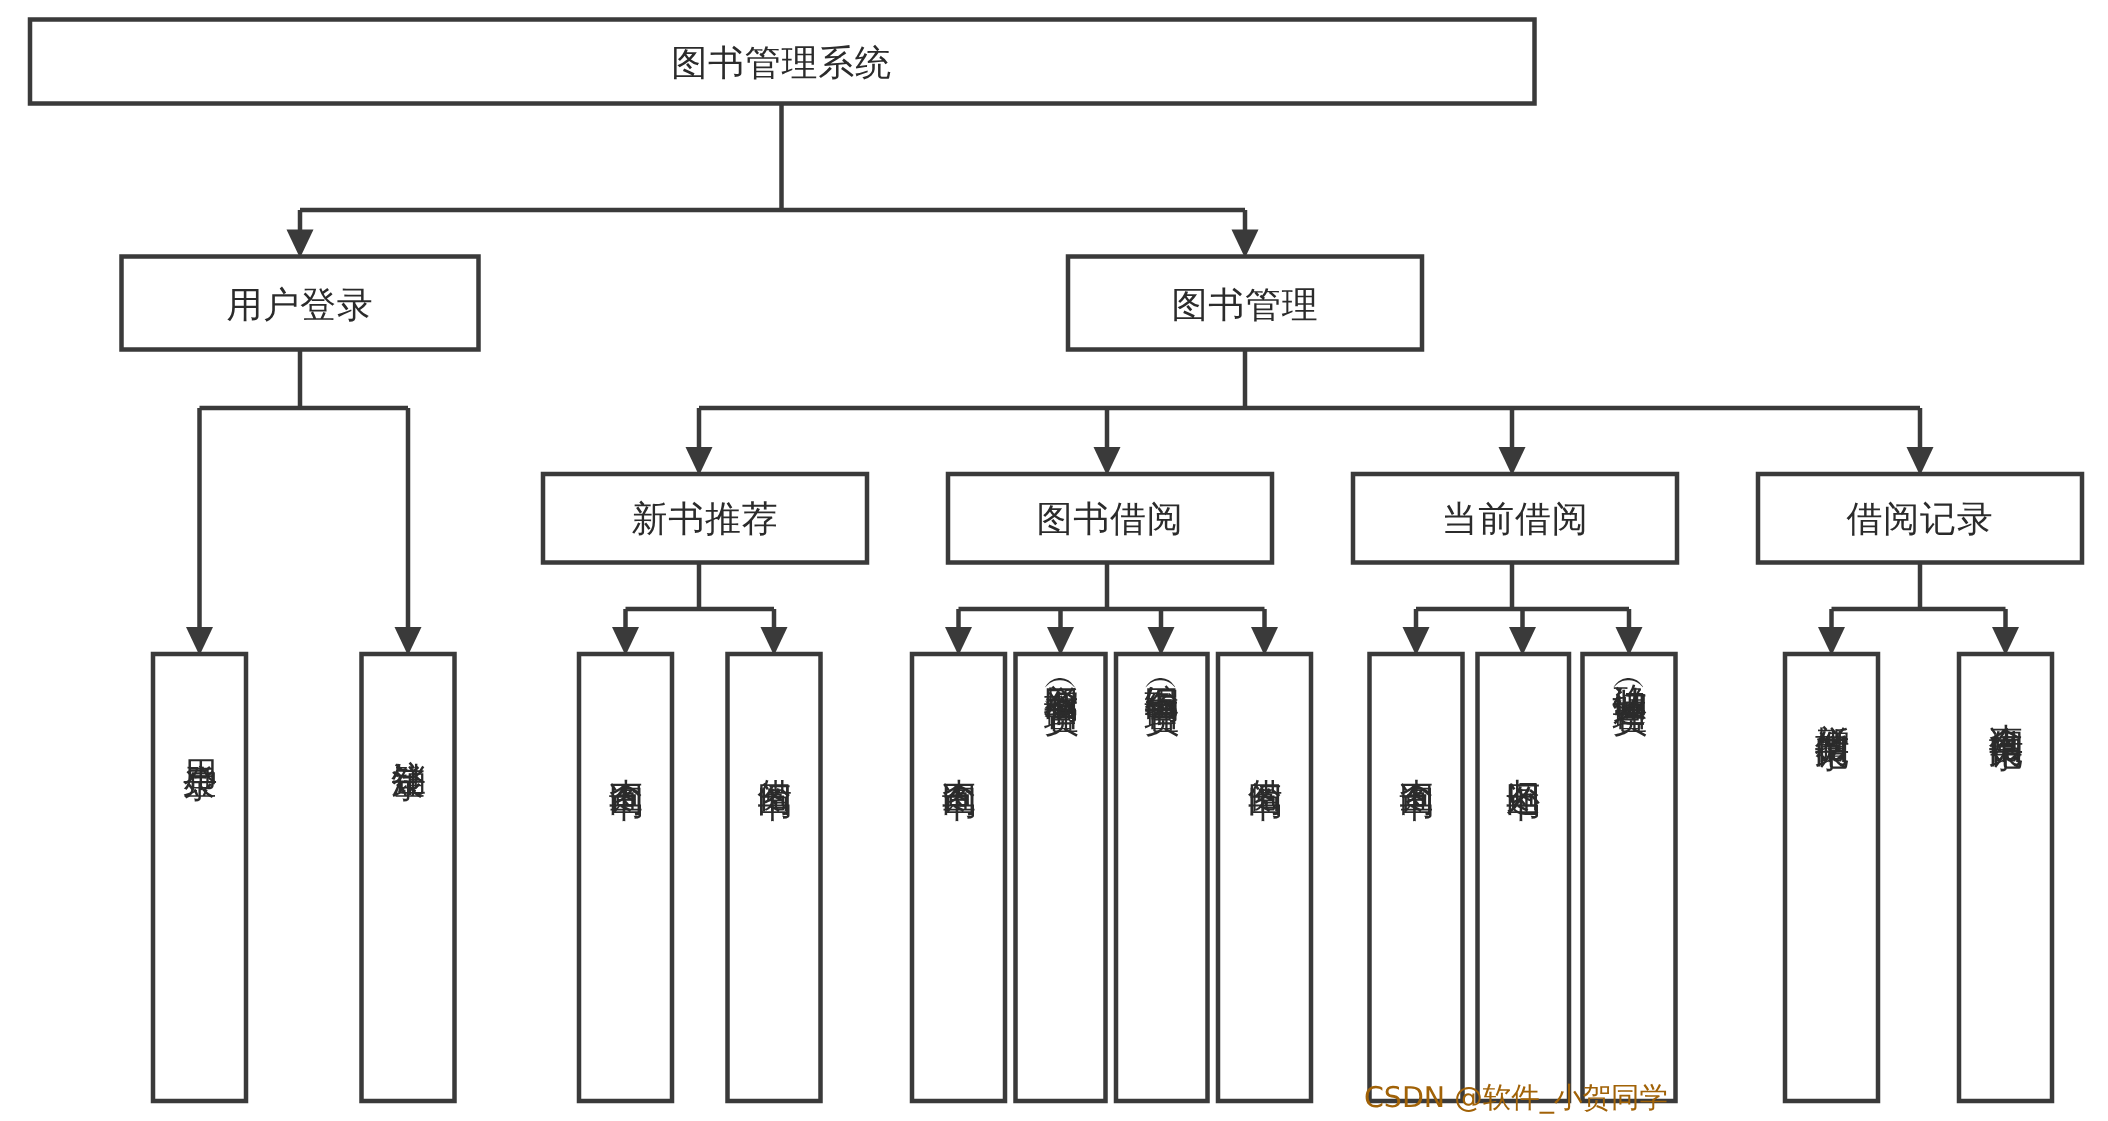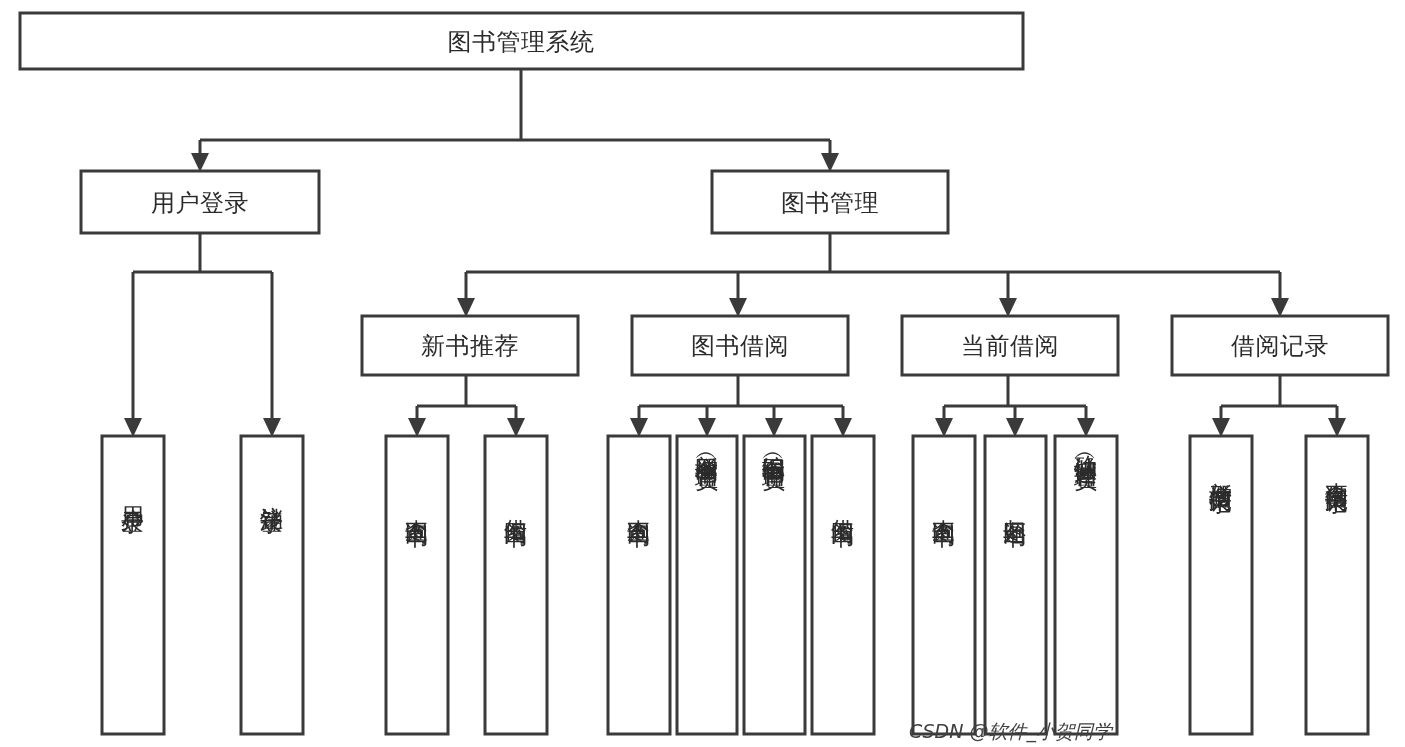--- a/index.html
+++ b/index.html
@@ -58,24 +58,23 @@
     text-orientation: upright;
     text-anchor: middle;
     letter-spacing: 2px;
   }
   .watermark {
     position: absolute;
     right: 6px;
     bottom: 2px;
     font-family: "DejaVu Sans", "Liberation Sans", sans-serif;
     font-size: 19px;
-    color: #404040;
+    color: #a16207;
     white-space: nowrap;
     pointer-events: none;
-    font-style: italic;
   }
 </style>
 </head>
 <body>
 
 <div id="diagram-root">
 
   <svg class="diagram" viewBox="0 0 1405 747" xmlns="http://www.w3.org/2000/svg">
 
     <g>

